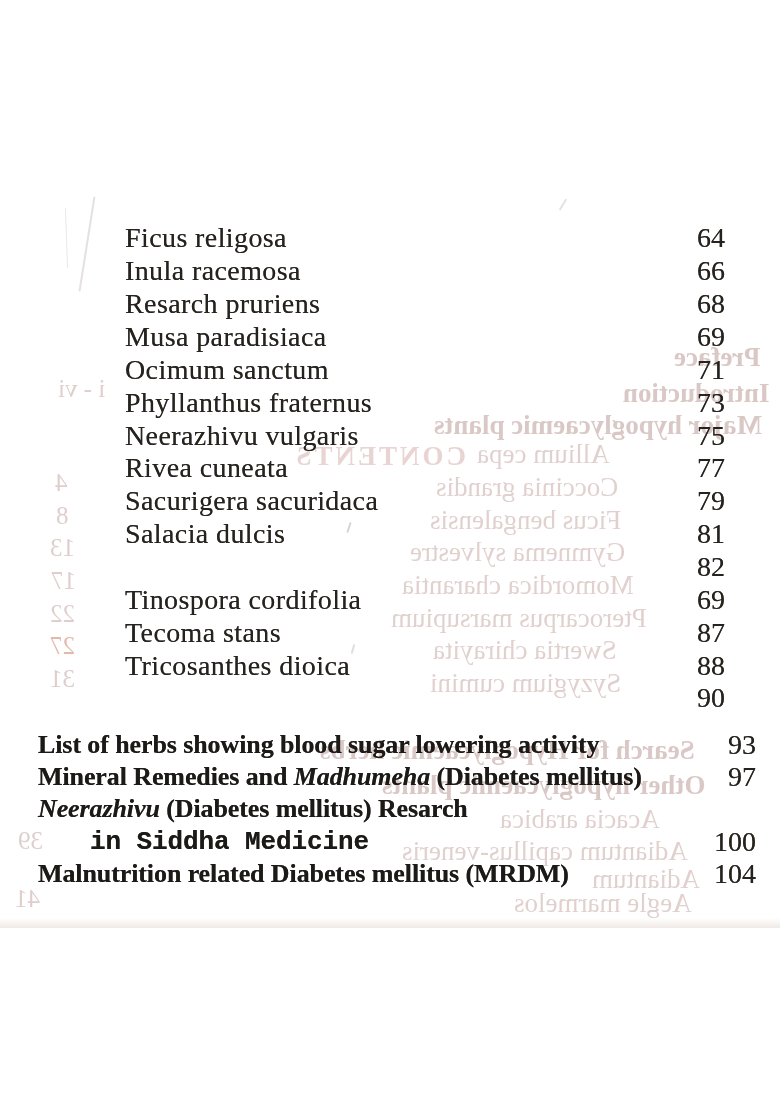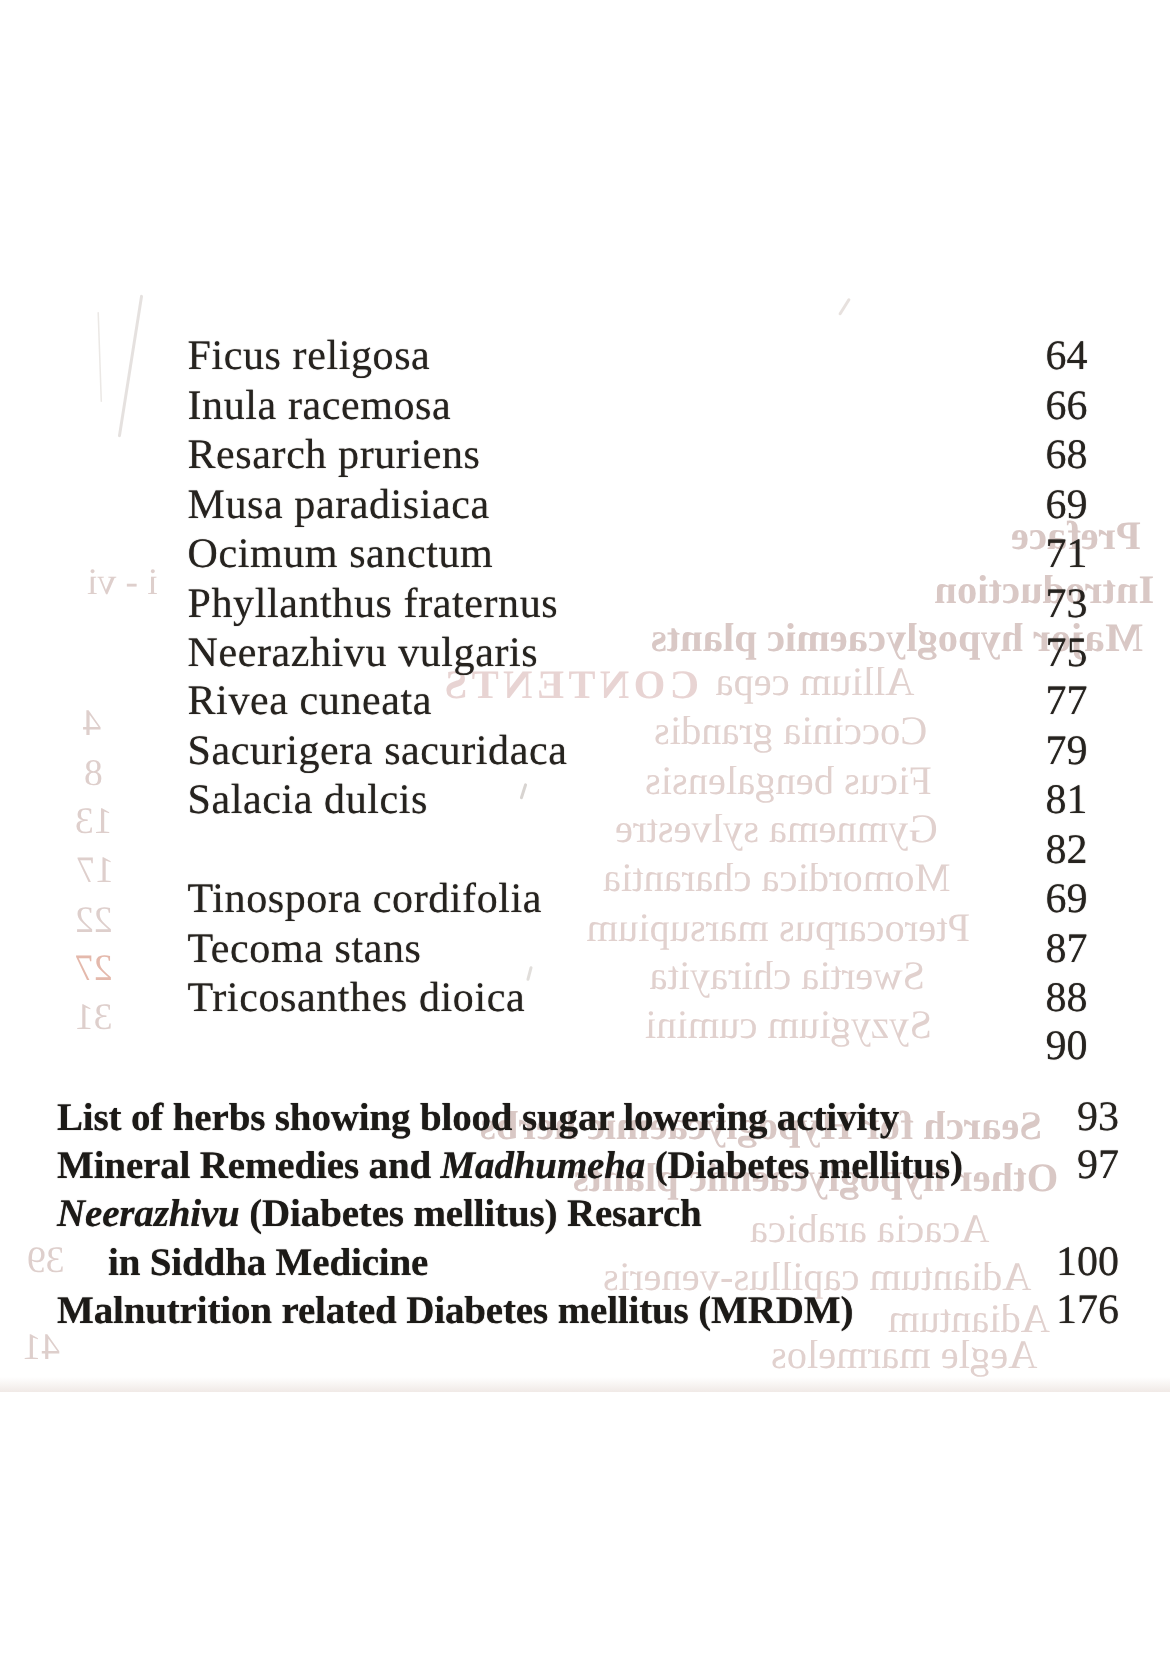--- a/index.html
+++ b/index.html
@@ -47,21 +47,21 @@
   .entry-page{
     position:absolute;right:55px;font-size:28px;
     text-shadow:0 0 .6px rgba(45,40,35,.75);
   }
   .sec-text{
     margin-left:38px;font-size:26px;font-weight:bold;letter-spacing:-.1px;
     color:#1c1a17;text-shadow:0 0 .6px rgba(35,30,26,.8);
   }
   .sec-text .it{font-style:italic;}
   .sec-page{
-    position:absolute;right:34px;font-size:28px;color:#26231f;
+    position:absolute;right:24px;font-size:28px;color:#26231f;
     text-shadow:0 0 .6px rgba(45,40,35,.75);
   }
   
   .scratch{position:absolute;border-radius:2px;}
   .s1{left:86px;top:14px;width:2px;height:96px;background:#ccc4bf;opacity:.5;transform:rotate(9deg);}
   .s2{left:66px;top:26px;width:1px;height:60px;background:#d7d1cc;opacity:.5;transform:rotate(-2deg);}
   .s3{left:348px;top:340px;width:2px;height:11px;background:#b8b0ac;opacity:.55;transform:rotate(18deg);}
   .s4{left:352px;top:462px;width:2px;height:10px;background:#bdb5b0;opacity:.45;transform:rotate(15deg);}
   .s5{left:562px;top:16px;width:2px;height:13px;background:#d0c4be;opacity:.5;transform:rotate(32deg);}
 </style>
@@ -179,21 +179,21 @@
         <span class="sec-page">93</span>
       </div>
       <div class="toc-row">
         <span class="sec-text"><span>Mineral Remedies and </span><span class="it">Madhumeha</span><span> (Diabetes mellitus)</span></span>
         <span class="sec-page">97</span>
       </div>
       <div class="toc-row">
         <span class="sec-text"><span class="it">Neerazhivu</span><span> (Diabetes mellitus) Resarch</span></span>
       </div>
       <div class="toc-row">
-        <span class="sec-text" style="margin-left: 72px;"><span>in Siddha Medicine</span></span>
+        <span class="sec-text" style="margin-left: 90px; font-family: Liberation Mono, monospace;"><span>in Siddha Medicine</span></span>
         <span class="sec-page">100</span>
       </div>
       <div class="toc-row">
         <span class="sec-text"><span>Malnutrition related Diabetes mellitus (MRDM)</span></span>
-        <span class="sec-page">176</span>
+        <span class="sec-page">104</span>
       </div>
     </div>
 </div>
 
 </body></html>

